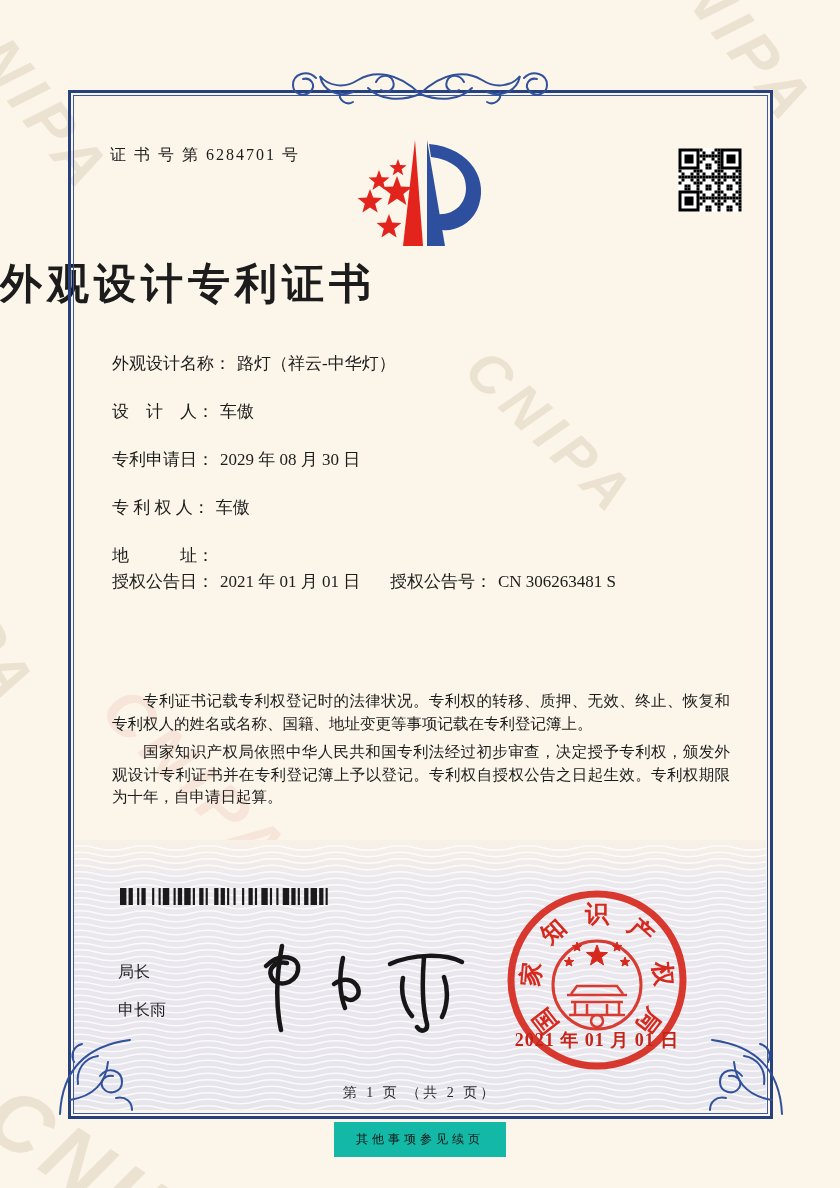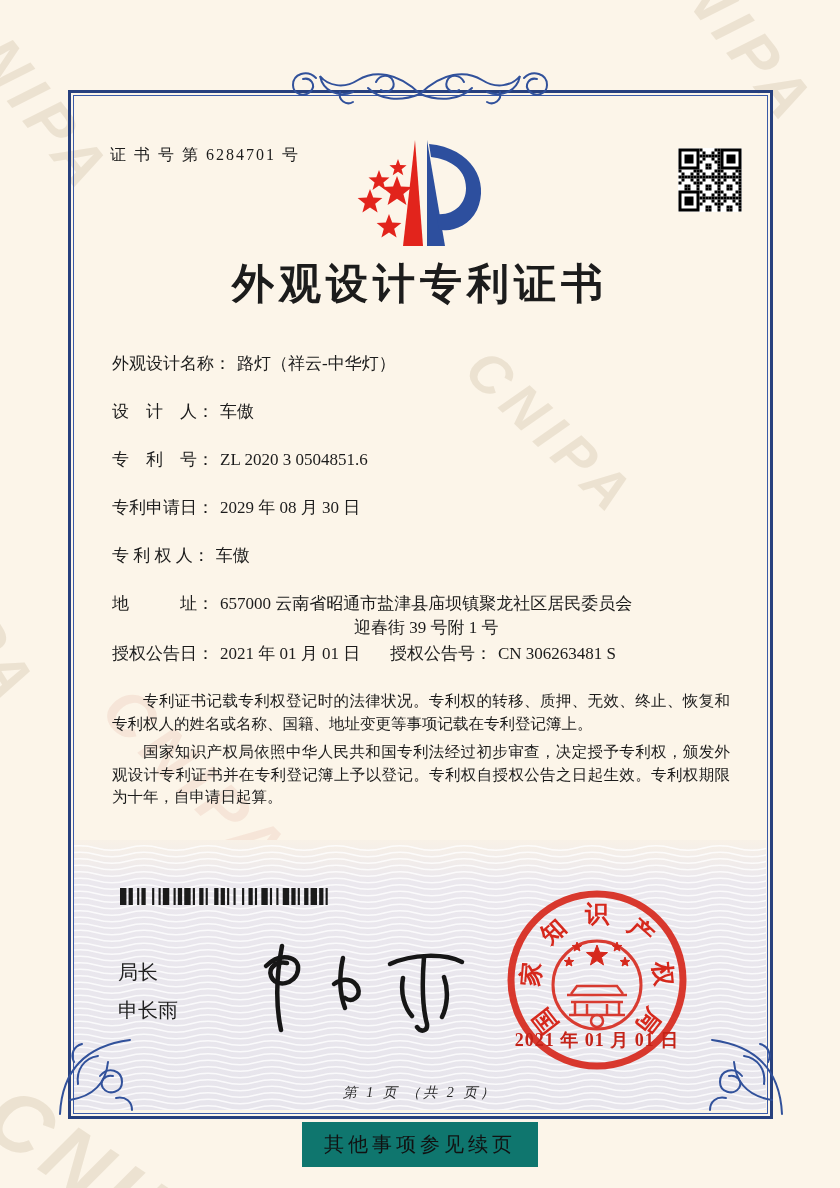--- a/index.html
+++ b/index.html
@@ -13,48 +13,48 @@
   .frame::after{content:"";position:absolute;inset:2px;border:1px solid #3a5aa8;}
   .ornament{position:absolute;z-index:6;pointer-events:none;}
   
   .band{position:absolute;left:74px;top:840px;width:692px;height:270px;z-index:2;
         background:linear-gradient(180deg,#f8f1e7 0,#ebe8ee 42px,#e7e5ec 100%);}
   .band svg{position:absolute;left:0;top:0;}
   
   .cert-no{position:absolute;left:110px;top:145px;font-size:16px;letter-spacing:2px;z-index:3;}
   .logo{position:absolute;left:342px;top:136px;width:150px;height:118px;z-index:3;}
   .qr{position:absolute;left:678px;top:148px;width:64px;height:64px;background:#fff;z-index:3;}
-  .title{position:absolute;left:0;top:256px;width:100%;text-align:center;font-size:42px;font-weight:bold;
+  .title{position:absolute;left:0;top:256px;width:100%;text-align:left;font-size:42px;font-weight:bold;
          letter-spacing:5px;z-index:3;}
   
   .fields{position:absolute;left:112px;top:352px;width:618px;font-size:17px;z-index:3;}
   .field-row{display:flex;line-height:24px;margin-bottom:24px;text-align:center;}
   .f-label{flex-shrink:0;white-space:nowrap;}
   .f-value{white-space:pre-line;margin-left:6px;}
   .grant-row{margin-bottom:12px;}
   .grant-row .pair1{display:inline-flex;width:278px;flex-shrink:0;}
   .addr-row{margin-bottom:2px;font-family:Liberation Serif, serif;}
   
   .paras{position:absolute;left:112px;top:690px;width:618px;font-size:15.5px;line-height:22.5px;
          text-align:justify;z-index:3;}
   .paras p{margin:0 0 6px 0;text-indent:2em;}
   
   .barcode{position:absolute;left:120px;top:888px;z-index:3;}
-  .signer{position:absolute;left:118px;top:953px;font-size:20px;line-height:38px;z-index:3;
+  .signer{position:absolute;left:118px;top:953px;font-size:16px;line-height:38px;z-index:3;
           font-family:"Liberation Sans","DejaVu Sans",sans-serif;color:#222;}
   .signature{position:absolute;left:248px;top:932px;z-index:4;}
   .seal{position:absolute;left:505px;top:888px;width:184px;height:184px;z-index:4;}
   .seal-ring-text{position:absolute;inset:0;font-weight:bold;color:#d6281c;font-size:24px;}
   .seal-ring-text span{position:absolute;line-height:1;}
   .seal-date{position:absolute;left:505px;top:1028px;width:184px;text-align:center;font-size:18px;font-weight:bold;
              color:#c42318;letter-spacing:1px;z-index:5;white-space:nowrap;}
   .page-num{position:absolute;left:0;top:1084px;width:100%;text-align:center;font-size:14px;letter-spacing:3px;
-            color:#2a2a2a;z-index:4;font-style:italic;}
-  .note{position:absolute;left:50%;top:1122px;transform:translateX(-50%);background:#0f766e;
-        padding:9px 22px;font-size:20px;letter-spacing:4px;z-index:6;color:#111;}
+            color:#2a2a2a;z-index:4;}
+  .note{position:absolute;left:50%;top:1122px;transform:translateX(-50%);background:#14b8a6;
+        padding:9px 22px;font-size:12px;letter-spacing:4px;z-index:6;color:#111;}
 </style>
 </head>
 <body>
 
 <div class="page">
 
   <div class="wm" style="left:-14px;top:-18px;font-size:62px;transform:rotate(52deg);">CNIPA</div>
   <div class="wm" style="left:690px;top:-86px;font-size:62px;transform:rotate(52deg);">CNIPA</div>
   <div class="wm" style="left:498px;top:336px;font-size:56px;transform:rotate(44deg);">CNIPA</div>
   <div class="wm" style="left:-66px;top:492px;font-size:60px;transform:rotate(58deg);">CNIPA</div>
@@ -330,35 +330,29 @@
   <div class="fields">
     <div class="field-row">
       <span class="f-label">外观设计名称：</span>
       <span class="f-value">路灯（祥云-中华灯）</span>
     </div>
     <div class="field-row">
       <span class="f-label">设　计　人：</span>
       <span class="f-value">车傲</span>
     </div>
     <div class="field-row">
-      <span class="f-label">专　利　号：</span>
-      <span class="f-value">ZL 2020 3 0504851.6</span>
-    </div>
-    <div class="field-row">
       <span class="f-label">专利申请日：</span>
       <span class="f-value">2029 年 08 月 30 日</span>
     </div>
     <div class="field-row">
       <span class="f-label">专 利 权 人：</span>
       <span class="f-value">车傲</span>
     </div>
     <div class="field-row addr-row">
       <span class="f-label">地　　　址：</span>
-      <span class="f-value">657000 云南省昭通市盐津县庙坝镇聚龙社区居民委员会
-迎春街 39 号附 1 号</span>
     </div>
     <div class="field-row grant-row">
       <span class="pair1">
         <span class="f-label">授权公告日：</span>
         <span class="f-value">2021 年 01 月 01 日</span>
       </span>
       <span class="f-label">授权公告号：</span>
       <span class="f-value">CN 306263481 S</span>
     </div>
   </div>

